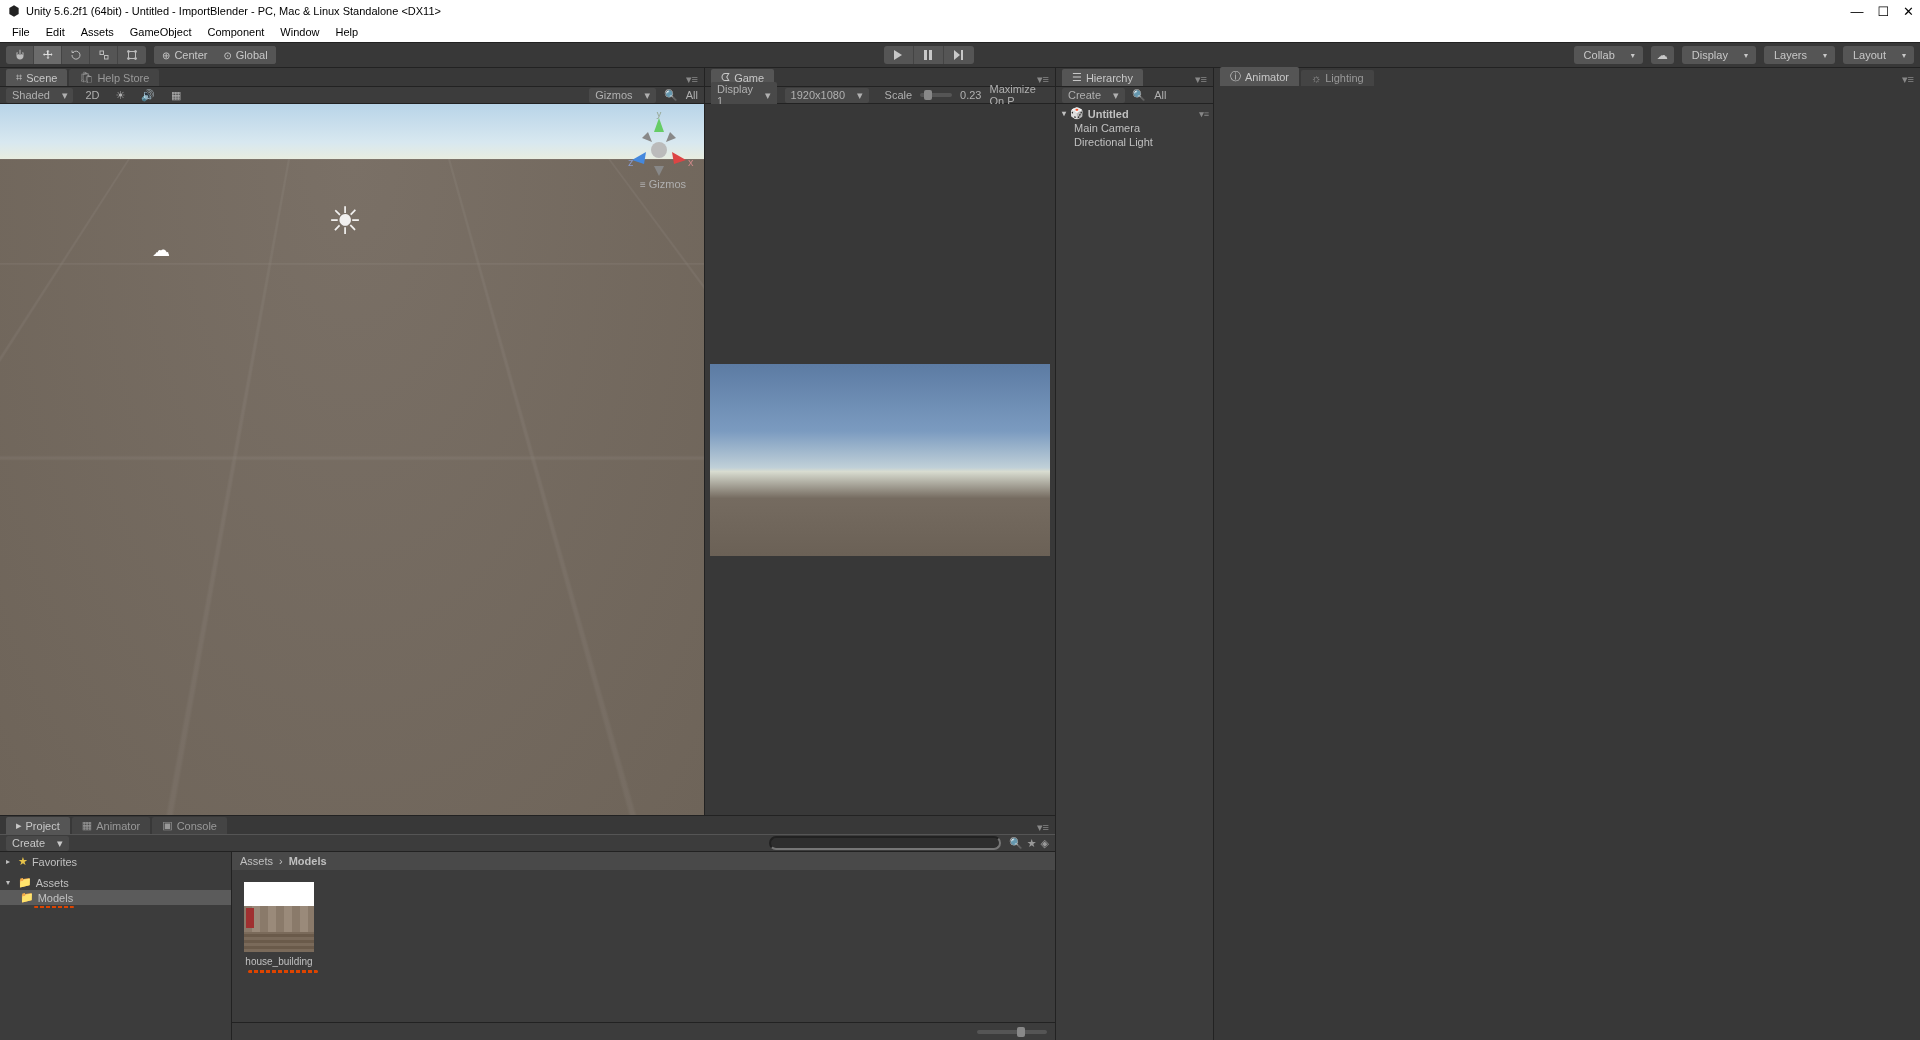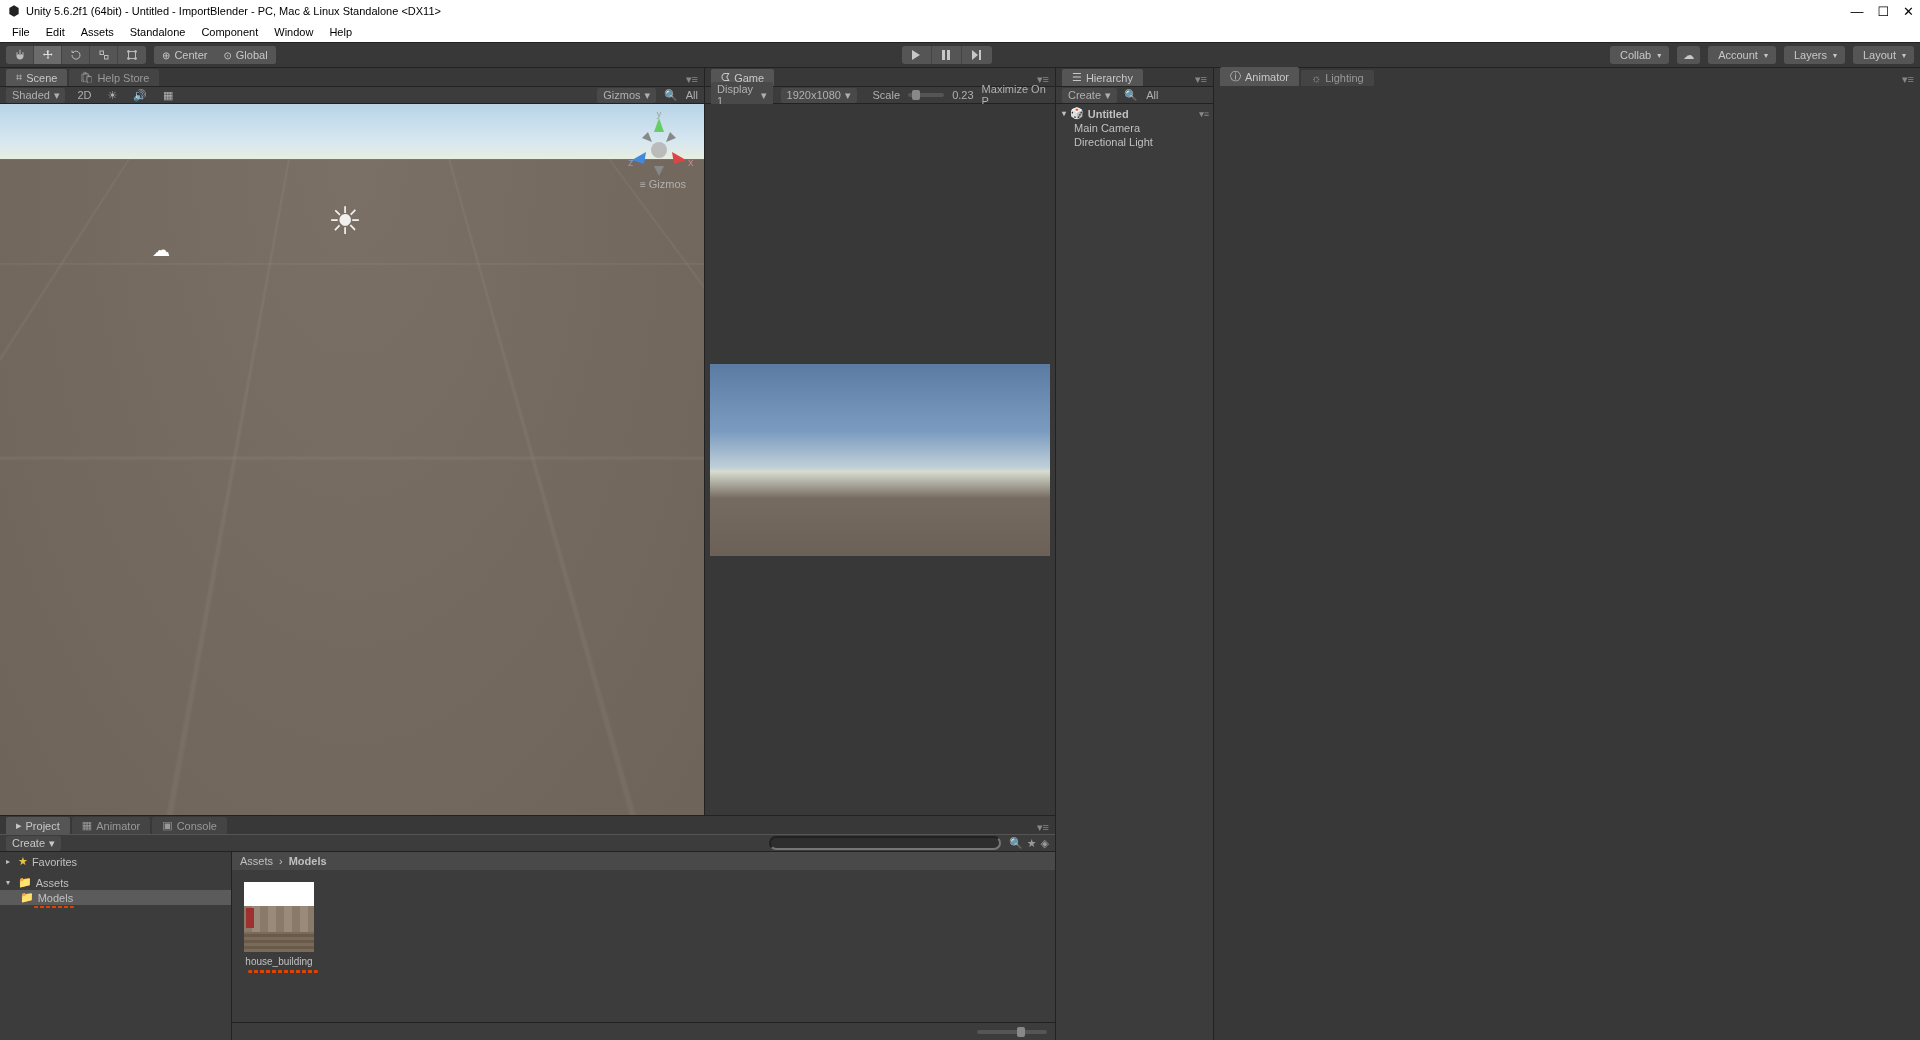--- a/index.html
+++ b/index.html
@@ -20,42 +20,42 @@
 .toolbar { background: #383838; height: 26px; display: flex; align-items: center; padding: 0 6px; border-top: 1px solid #222; border-bottom: 1px solid #222; }
 .tool-group { display: flex; background: #555; border-radius: 3px; margin-right: 8px; }
 .tool-btn { width: 28px; height: 18px; display: flex; align-items: center; justify-content: center; border-right: 1px solid #444; cursor: pointer; color: #c8c8c8; }
 .tool-btn:last-child { border-right: none; }
 .tool-btn.active { background: #6b6b6b; }
 .pill { background: #555; border-radius: 3px; padding: 2px 8px; height: 18px; display: flex; align-items: center; cursor: pointer; gap: 4px; }
 .toolbar-center { flex: 1; display: flex; justify-content: center; }
 .play-ctrls { display: flex; background: #555; border-radius: 3px; }
 .play-ctrls .tool-btn { width: 30px; }
 .toolbar-right { display: flex; gap: 8px; }
-.drop-pill { background: #555; border-radius: 3px; padding: 2px 8px 2px 10px; height: 18px; display: flex; align-items: center; cursor: pointer; gap: 6px; }
+.drop-pill { background: #555; border-radius: 3px; padding: 2px 8px 2px 10px; height: 18px; display: flex; align-items: center; cursor: pointer; gap: 16px; }
 .drop-pill .caret { font-size: 8px; }
 
 
 .main-area { flex: 1; display: flex; min-height: 0; }
 .left-col { width: 1055px; display: flex; flex-direction: column; }
 .hierarchy-col { width: 158px; display: flex; flex-direction: column; border-left: 1px solid #222; }
 .inspector-col { flex: 1; display: flex; flex-direction: column; border-left: 1px solid #222; }
 
 .upper-views { flex: 1; display: flex; min-height: 0; }
 .scene-panel { width: 705px; display: flex; flex-direction: column; border-right: 1px solid #222; }
 .game-panel { flex: 1; display: flex; flex-direction: column; }
 
 
 .tab-row { background: #383838; height: 18px; display: flex; align-items: flex-end; padding-left: 6px; }
 .tab { background: #555; padding: 2px 10px; margin-right: 2px; border-radius: 2px 2px 0 0; cursor: pointer; display: flex; align-items: center; gap: 4px; color: #c8c8c8; }
 .tab.inactive { background: #444; color: #999; }
 .tab-opt { margin-left: auto; display: flex; gap: 4px; padding-right: 6px; color: #888; font-size: 10px; }
 
 
 .ctrl-bar { background: #3c3c3c; height: 18px; display: flex; align-items: center; padding: 0 6px; gap: 8px; border-top: 1px solid #222; border-bottom: 1px solid #222; color: #b0b0b0; font-size: 10px; }
-.ctrl-dd { background: #494949; padding: 1px 6px; border-radius: 2px; cursor: pointer; display: flex; align-items: center; gap: 4px; }
+.ctrl-dd { background: #494949; padding: 1px 6px; border-radius: 2px; cursor: pointer; display: flex; align-items: center; gap: 12px; }
 .ctrl-toggle { padding: 1px 4px; cursor: pointer; text-align: center; }
 
 
 .scene-viewport { flex: 1; background: #746a5e; position: relative; overflow: hidden; }
 .scene-sky { position: absolute; top: 0; left: 0; right: 0; height: 55px; background: linear-gradient(to bottom, #b8d4e8 0%, #d8e8f0 70%, #e8ede0 100%); }
 .scene-ground { position: absolute; top: 55px; left: 0; right: 0; bottom: 0; background: radial-gradient(ellipse at 50% 0%, #7a7066 0%, #6e6459 100%); }
 .grid-overlay { position: absolute; inset: 0; opacity: 0.15; background-image:
   linear-gradient(rgba(255,255,255,0.3) 1px, transparent 1px),
   linear-gradient(90deg, rgba(255,255,255,0.3) 1px, transparent 1px);
   background-size: 80px 80px; transform: perspective(600px) rotateX(60deg) scale(2); transform-origin: top center; top: 55px; }
@@ -123,21 +123,21 @@
     <span>—</span>
     <span>☐</span>
     <span>✕</span>
   </div>
 </div>
 
 <div class="menu-bar">
   <span>File</span>
   <span>Edit</span>
   <span>Assets</span>
-  <span>Standalone</span>
+  <span>GameObject</span>
   <span>Component</span>
   <span>Window</span>
   <span>Help</span>
 </div>
 
 <div class="toolbar">
   <div class="tool-group">
     <div class="tool-btn">
         <svg width="12" height="12" viewBox="0 0 24 24" fill="#bbb">
           <path d="M13 2v10l2-2 2 2V6c1 0 2 1 2 2v6c0 4-3 7-7 7s-7-3-7-7V8c0-1 1-2 2-2v6l2-2 2 2V2c0-1 2-1 2 0z"></path>
@@ -204,21 +204,21 @@
   </div>
   <div class="toolbar-right">
     <div class="drop-pill">
         <span>Collab</span>
         <span class="caret">▾</span>
       </div>
     <div class="drop-pill" style="padding:2px 6px">
         <span>☁</span>
       </div>
     <div class="drop-pill">
-        <span>Account</span>
+        <span>Display</span>
         <span class="caret">▾</span>
       </div>
     <div class="drop-pill">
         <span>Layers</span>
         <span class="caret">▾</span>
       </div>
     <div class="drop-pill">
         <span>Layout</span>
         <span class="caret">▾</span>
       </div>

